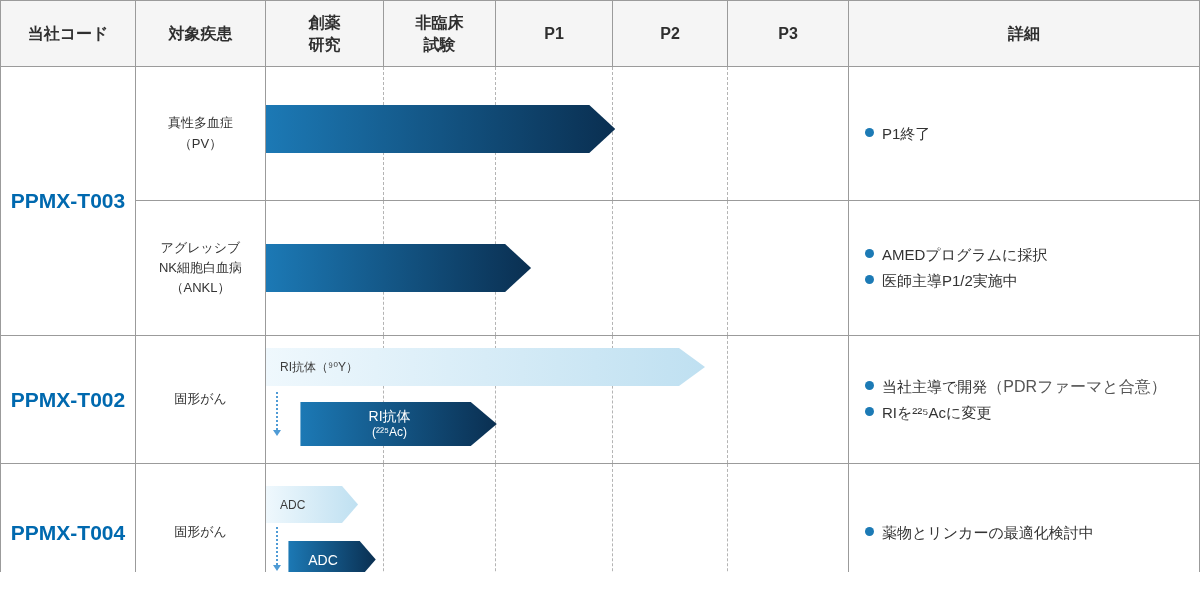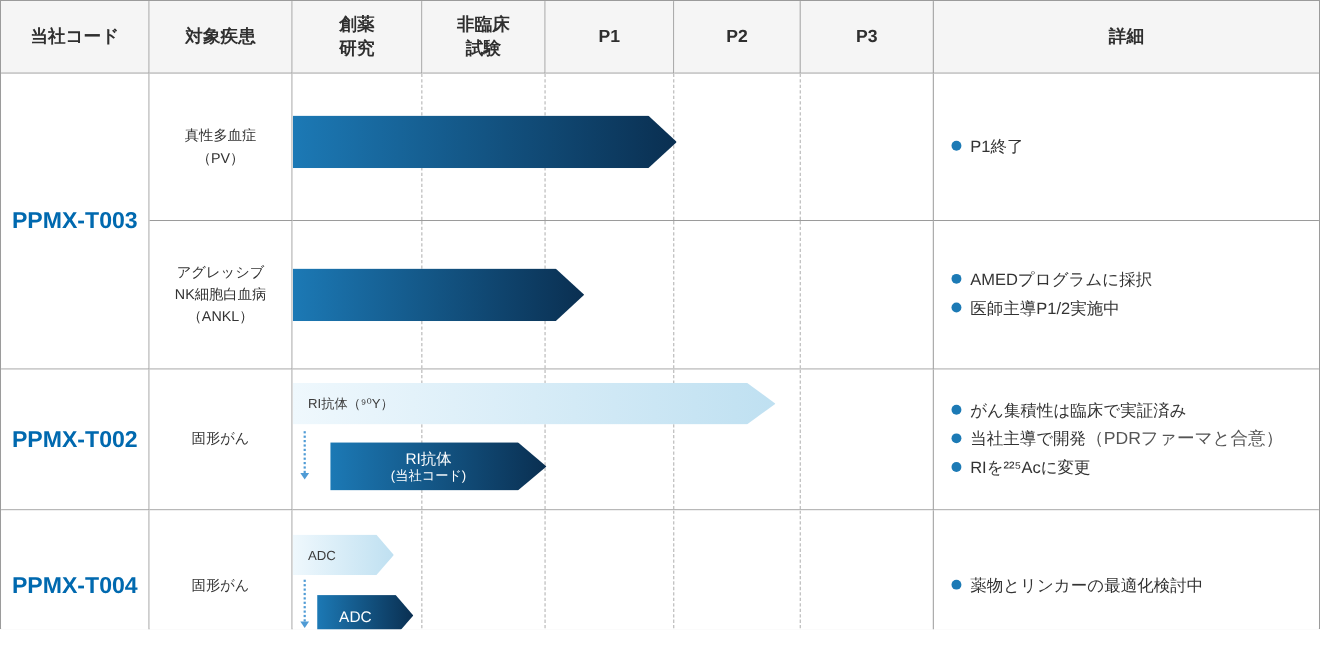--- a/index.html
+++ b/index.html
@@ -147,30 +147,26 @@
     <div class="arrow light slot-90y" style="left: 0px; width: 439px;">
       <span class="lbl-light">RI抗体（⁹⁰Y）</span>
     </div>
     <div class="connector conn-t002">
       <div class="cline"></div>
       <div class="chead"></div>
     </div>
     <div class="arrow dark slot-225ac" style="left: 22.42px; width: 196.38px;">
       <span class="lbl-dark">
         <span class="l1">RI抗体</span>
-        <span class="l2">(当社コード)</span>
+        <span class="l2">(²²⁵Ac)</span>
       </span>
     </div>
   </div>
   <div class="cell details last" style="grid-area:4/8">
     <ul class="detail-list">
-      <li>
-        <span class="bullet"></span>
-        <span><span>がん集積性は臨床で実証済み</span><span class="note"></span></span>
-      </li>
       <li>
         <span class="bullet"></span>
         <span><span>当社主導で開発</span><span class="note">（PDRファーマと合意）</span></span>
       </li>
       <li>
         <span class="bullet"></span>
         <span><span>RIを²²⁵Acに変更</span><span class="note"></span></span>
       </li>
     </ul>
   </div>

